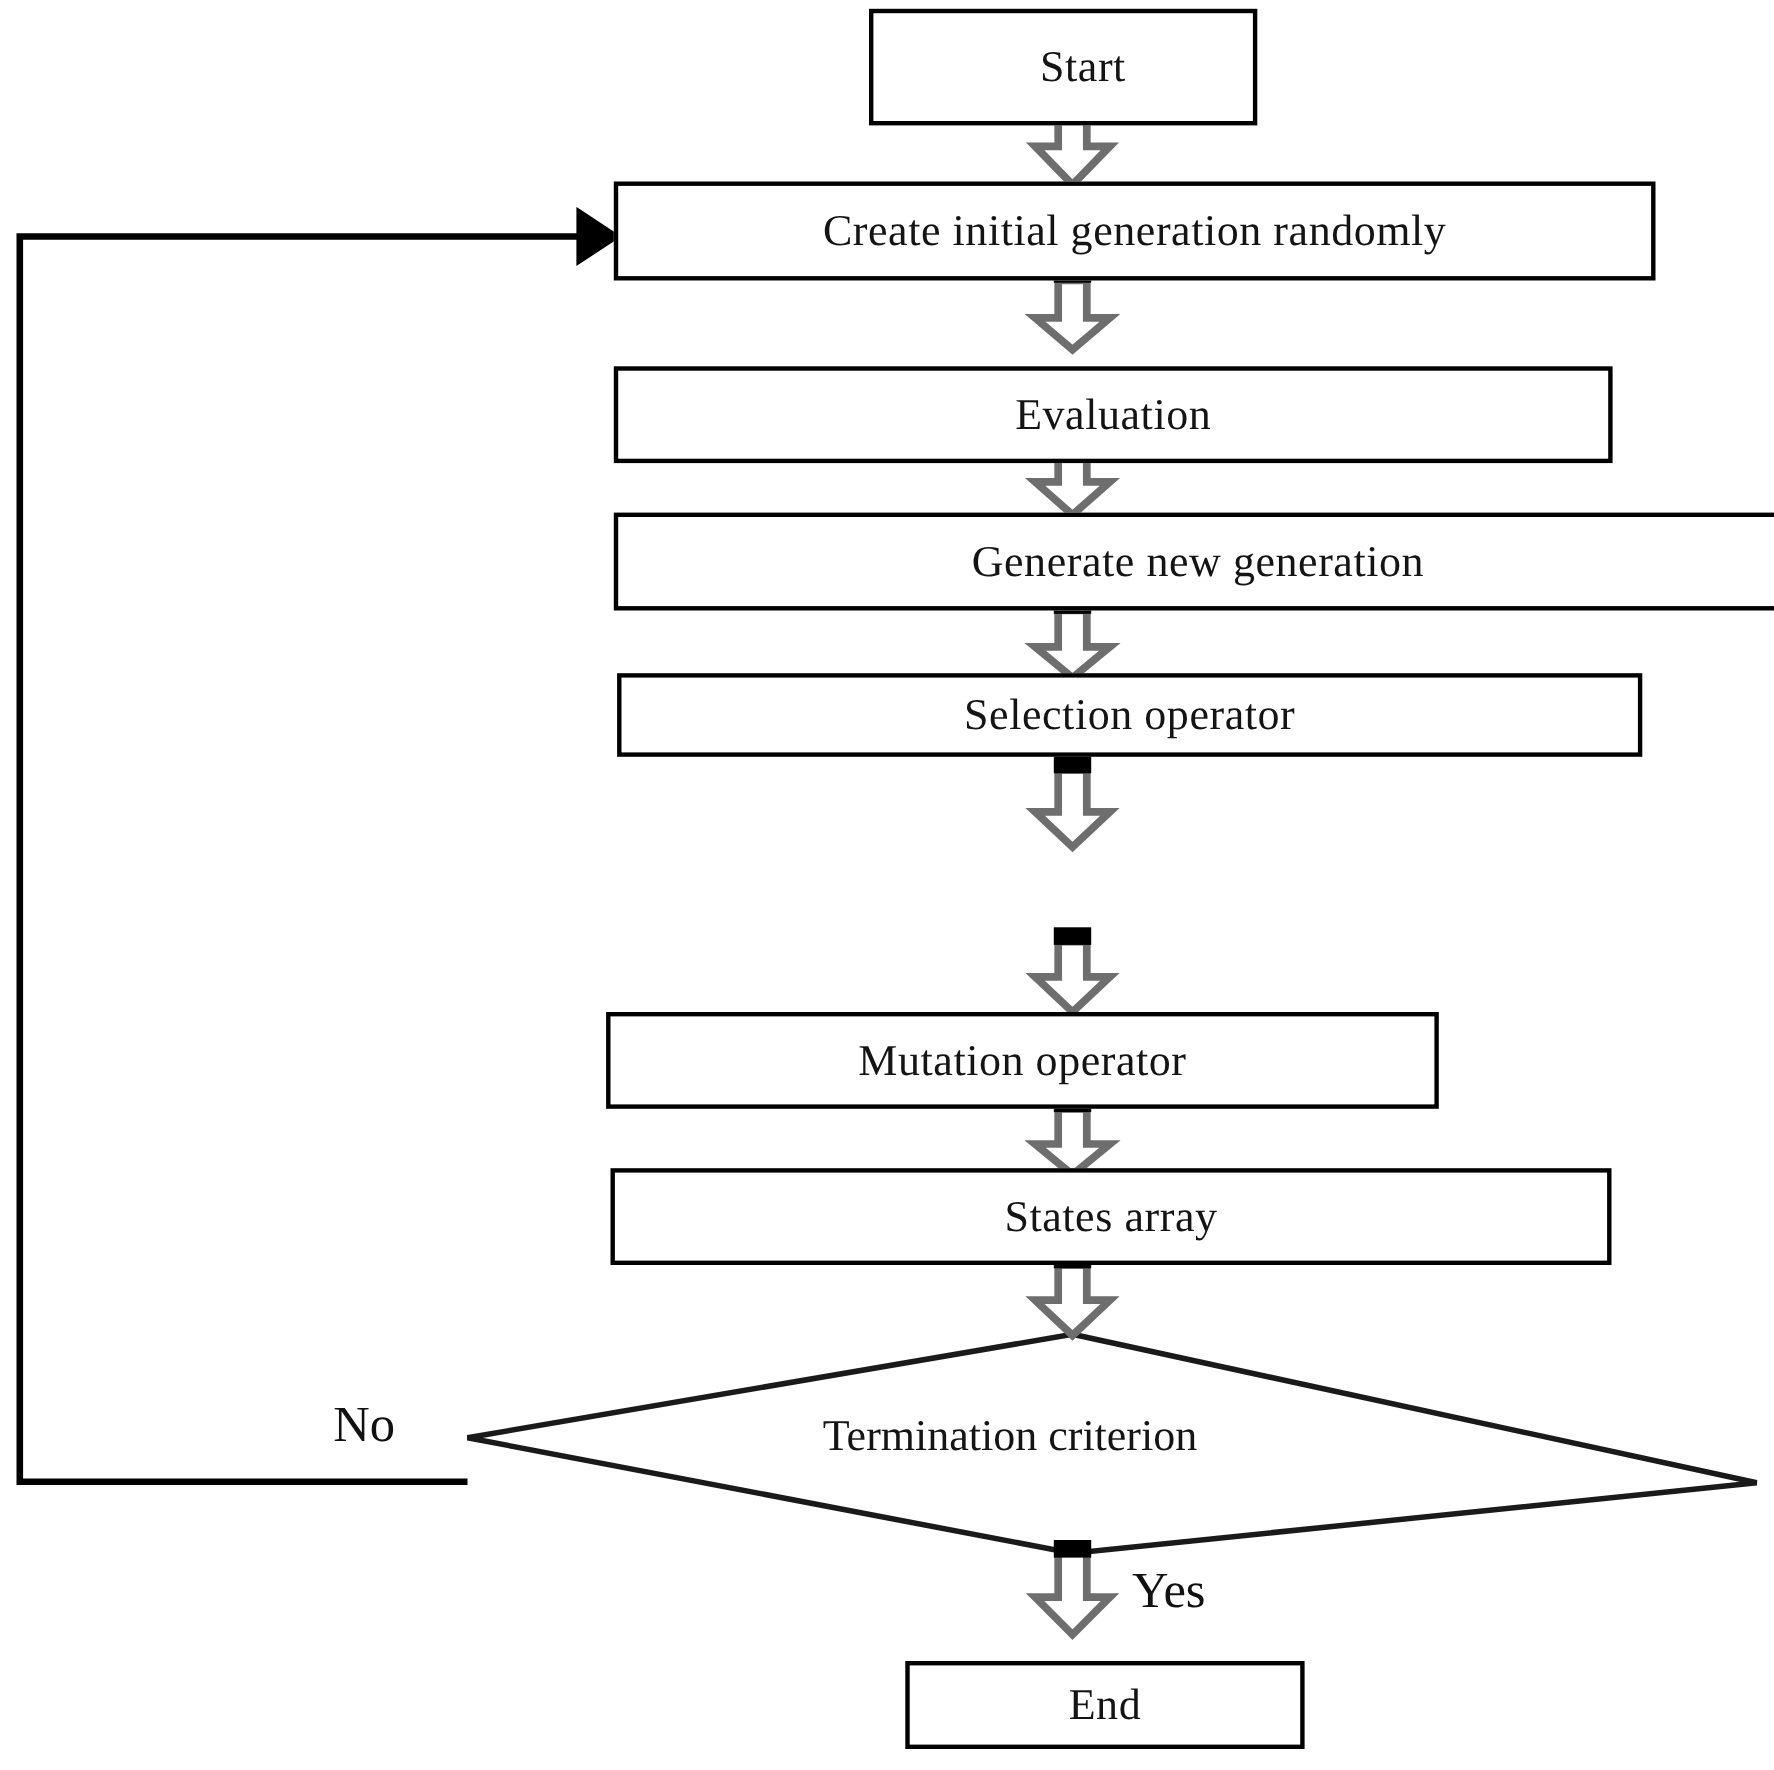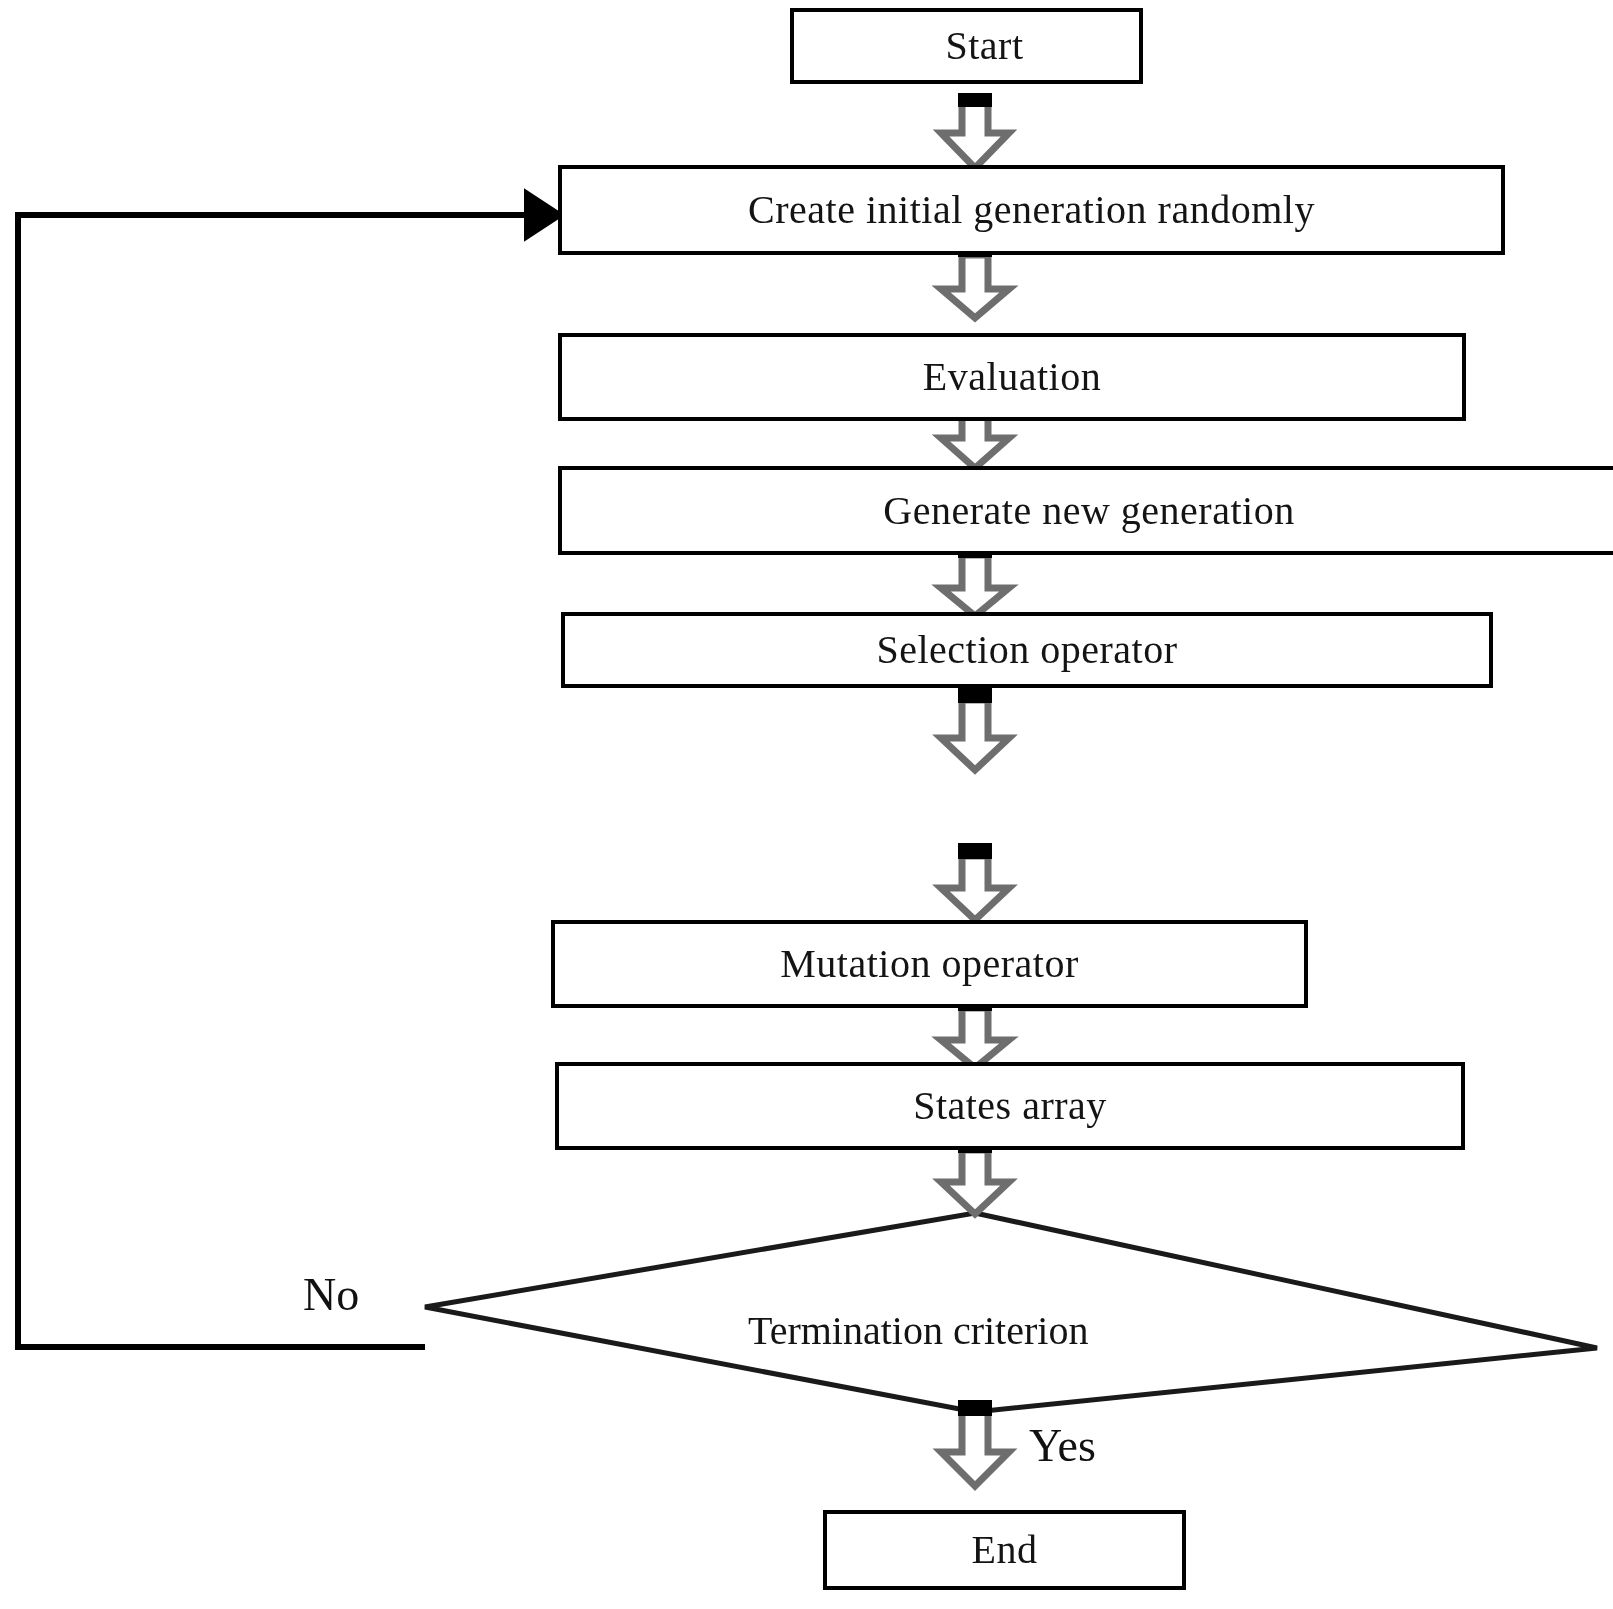--- a/index.html
+++ b/index.html
@@ -112,21 +112,21 @@
       <path d="M 962 1150 L 962 1182 L 941 1182 L 975 1214 L 1009 1182 L 988 1182 L 988 1150 Z" fill="#ffffff" stroke="#6e6e6e" stroke-width="7"></path>
       <rect x="958" y="1137" width="34" height="16" fill="#000000"></rect>
     </g>
 
     <g>
       <path d="M 962 1412 L 962 1452 L 941 1452 L 975 1486 L 1009 1452 L 988 1452 L 988 1412 Z" fill="#ffffff" stroke="#6e6e6e" stroke-width="7"></path>
       <rect x="958" y="1400" width="34" height="16" fill="#000000"></rect>
     </g>
   </svg>
 
-  <div class="node" style="left:790px; top:8px; width:353px; height:76px;padding-left:36px;">
+  <div class="node" style="left:790px; top:8px; width:353px; height:106px;padding-left:36px;">
     <span class="label">Start</span>
   </div>
 
   <div class="node" style="left:558px; top:165px; width:947px; height:90px;">
     <span class="label">Create initial generation randomly</span>
   </div>
 
   <div class="node" style="left:558px; top:333px; width:908px; height:88px;">
     <span class="label">Evaluation</span>
   </div>
@@ -141,21 +141,21 @@
 
 
   <div class="node" style="left:551px; top:920px; width:757px; height:88px;">
     <span class="label">Mutation operator</span>
   </div>
 
   <div class="node" style="left:555px; top:1062px; width:910px; height:88px;">
     <span class="label">States array</span>
   </div>
 
-  <div class="diamond-label" style="left:748px; top:1285px;margin-top:26px;">Termination criterion</div>
+  <div class="diamond-label" style="left:748px; top:1285px;">Termination criterion</div>
 
   <div class="node" style="left:823px; top:1510px; width:363px; height:80px;">
     <span class="label">End</span>
   </div>
 
   <div class="edge-label" style="left:303px; top:1272px;">No</div>
 
   <div class="edge-label" style="left:1029px; top:1423px;">Yes</div>
 
 </div>

